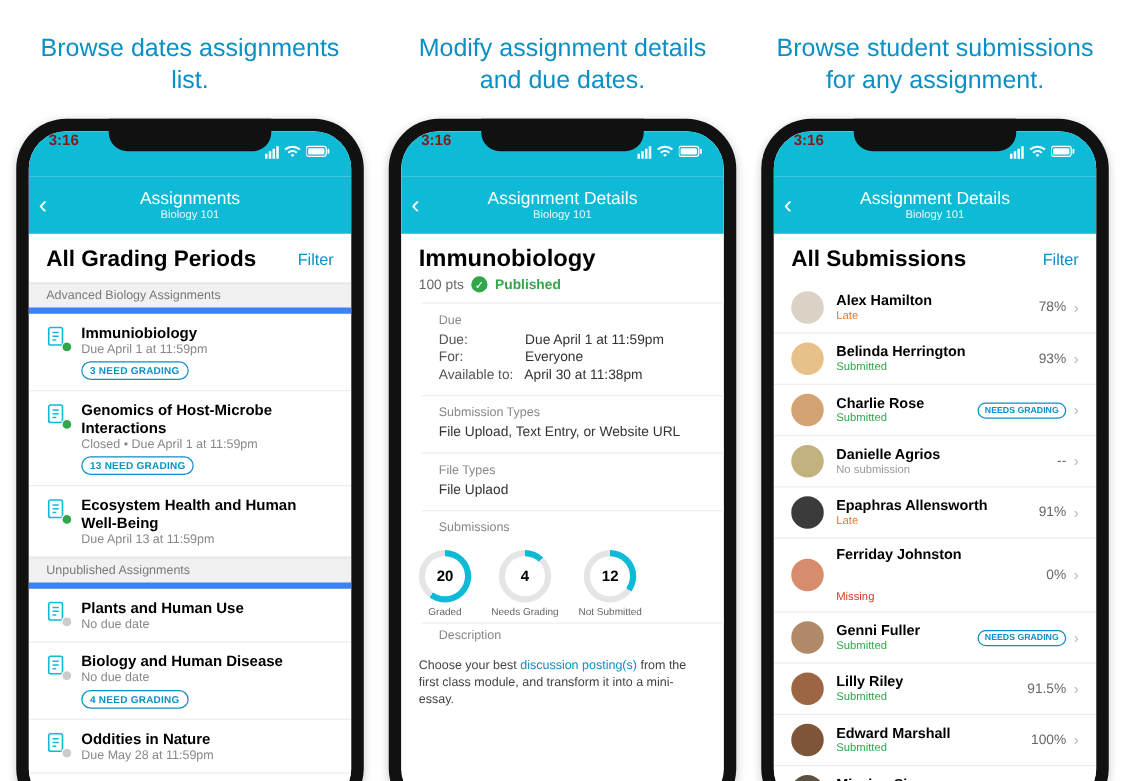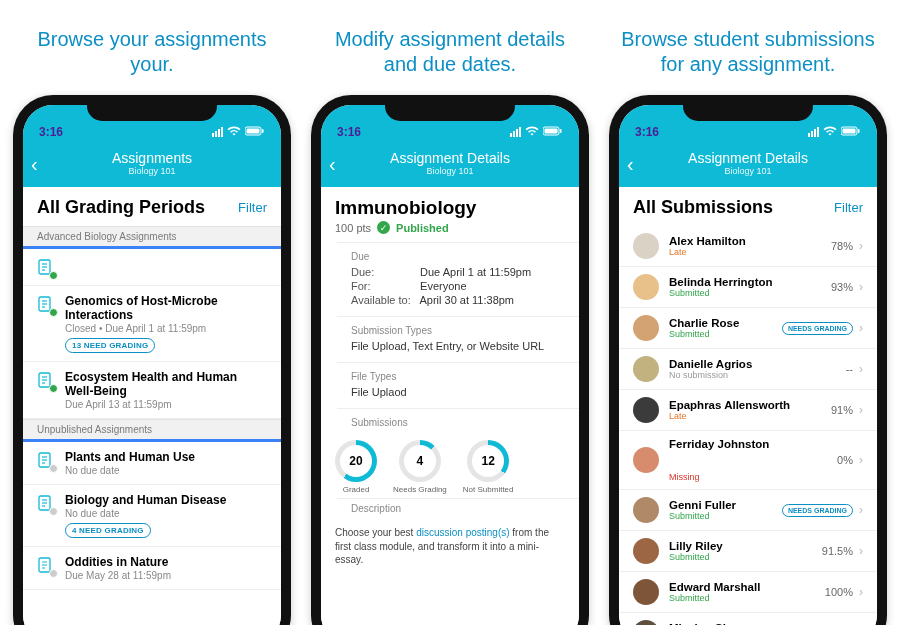--- a/index.html
+++ b/index.html
@@ -3,34 +3,34 @@
 <meta charset="utf-8">
 <style>
 * { box-sizing: border-box; margin: 0; padding: 0; }
 body { font-family: -apple-system, "Helvetica Neue", Arial, sans-serif; background: #fff; width: 900px; height: 625px; overflow: hidden; }
 .container { display: flex; gap: 14px; padding: 0 10px; }
 .col { flex: 1; display: flex; flex-direction: column; align-items: center; }
 .caption { color: #0b8fc4; font-size: 20px; font-weight: 500; text-align: center; padding: 22px 8px 14px; line-height: 1.25; min-height: 95px; display: flex; align-items: center; justify-content: center; }
 .phone { width: 278px; height: 560px; background: #111; border-radius: 40px; padding: 10px; position: relative; box-shadow: 0 2px 8px rgba(0,0,0,.2); }
 .screen { width: 100%; height: 100%; background: #fff; border-radius: 30px; overflow: hidden; position: relative; display: flex; flex-direction: column; }
 .notch { position: absolute; top: 0; left: 50%; transform: translateX(-50%); width: 130px; height: 26px; background: #111; border-radius: 0 0 15px 15px; z-index: 10; }
-.statusbar { height: 36px; background: #0fbad6; color: #4c1d95; display: flex; justify-content: space-between; align-items: flex-end; padding: 0 16px 2px; font-size: 12px; font-weight: 600; }
+.statusbar { height: 36px; background: #0fbad6; color: #7f1d1d; display: flex; justify-content: space-between; padding: 0 16px 2px; font-size: 12px; font-weight: 600; }
 .statusbar .right { display: flex; gap: 4px; align-items: center; }
 .navbar { background: #0fbad6; color: #fff; height: 46px; display: flex; align-items: center; justify-content: center; position: relative; }
 .navbar .back { position: absolute; left: 8px; font-size: 20px; }
 .navbar .center { text-align: center; line-height: 1.1; }
 .navbar .title { font-size: 14px; font-weight: 500; }
 .navbar .subtitle { font-size: 9px; opacity: .9; }
 .content { flex: 1; overflow: hidden; background: #fff; font-size: 12px; }
 
 
 .hdr1 { display: flex; justify-content: space-between; align-items: center; padding: 10px 14px 8px; }
 .hdr1 .big { font-size: 18px; font-weight: 700; }
 .filter { color: #0b8fc4; font-size: 13px; font-weight: 500; }
-.section-h { background: #f1f1f1; color: #7a7a7a; font-size: 10px; padding: 4px 14px; border-top: 1px solid #e3e3e3; border-bottom: 3px solid #3b82f6; }
+.section-h { background: #f1f1f1; color: #7a7a7a; font-size: 10px; padding: 4px 14px; border-top: 1px solid #e3e3e3; border-bottom: 5px solid #3b82f6; }
 .row { display: flex; gap: 10px; padding: 8px 14px; border-bottom: 1px solid #eee; }
 .ico { width: 18px; height: 18px; flex-shrink: 0; position: relative; margin-top: 2px; }
 .ico svg { width: 18px; height: 18px; }
 .dot-g { position: absolute; right: -3px; bottom: -3px; width: 9px; height: 9px; border-radius: 50%; background: #31a64a; border: 1.5px solid #fff; }
 .dot-r { position: absolute; right: -3px; bottom: -3px; width: 9px; height: 9px; border-radius: 50%; background: #ccc; border: 1.5px solid #fff; }
 .r-body .t { font-weight: 600; font-size: 12px; }
 .r-body .s { color: #888; font-size: 10px; margin-top: 1px; }
 .badge { display: inline-block; border: 1px solid #0b8fc4; color: #0b8fc4; font-size: 8px; font-weight: 700; padding: 2px 6px; border-radius: 9px; margin-top: 4px; letter-spacing: .2px; }
 
 
@@ -67,21 +67,21 @@
 
 .sig-icons { display: flex; gap: 1px; align-items: flex-end; }
 .sig-icons span { width: 2px; background: #fff; display: block; }
 </style>
 </head>
 <body>
 
 <div class="container">
 
   <div class="col">
-    <div class="caption">Browse your assignments your.</div>
+    <div class="caption">Browse dates assignments list.</div>
     <div class="phone">
       <div class="notch"></div>
       <div class="screen">
         <div class="statusbar">
           <span>3:16</span>
           <div class="right">
             <span class="sig-icons">
                 <span style="height:4px"></span>
                 <span style="height:6px"></span>
                 <span style="height:8px"></span>
@@ -115,20 +115,25 @@
           </div>
           <div class="section-h">Advanced Biology Assignments</div>
           <div id="s1-list-a">
               <div class="row">
     <div class="ico"><svg viewBox="0 0 18 18">
                     <rect x="2" y="1" width="11" height="14" rx="1.5" fill="none" stroke="#0fbad6" stroke-width="1.3"></rect>
                     <line x1="5" y1="5" x2="10" y2="5" stroke="#0fbad6" stroke-width="1.2"></line>
                     <line x1="5" y1="8" x2="10" y2="8" stroke="#0fbad6" stroke-width="1.2"></line>
                     <line x1="5" y1="11" x2="8" y2="11" stroke="#0fbad6" stroke-width="1.2"></line>
                   </svg><div class="dot-g"></div></div>
+    <div class="r-body">
+      <div class="t">Immuniobiology</div>
+      <div class="s">Due April 1 at 11:59pm</div>
+      <span class="badge">3 NEED GRADING</span>
+    </div>
               </div>
               <div class="row">
     <div class="ico"><svg viewBox="0 0 18 18">
                     <rect x="2" y="1" width="11" height="14" rx="1.5" fill="none" stroke="#0fbad6" stroke-width="1.3"></rect>
                     <line x1="5" y1="5" x2="10" y2="5" stroke="#0fbad6" stroke-width="1.2"></line>
                     <line x1="5" y1="8" x2="10" y2="8" stroke="#0fbad6" stroke-width="1.2"></line>
                     <line x1="5" y1="11" x2="8" y2="11" stroke="#0fbad6" stroke-width="1.2"></line>
                   </svg><div class="dot-g"></div></div>
     <div class="r-body">
       <div class="t">Genomics of Host-Microbe Interactions</div>

